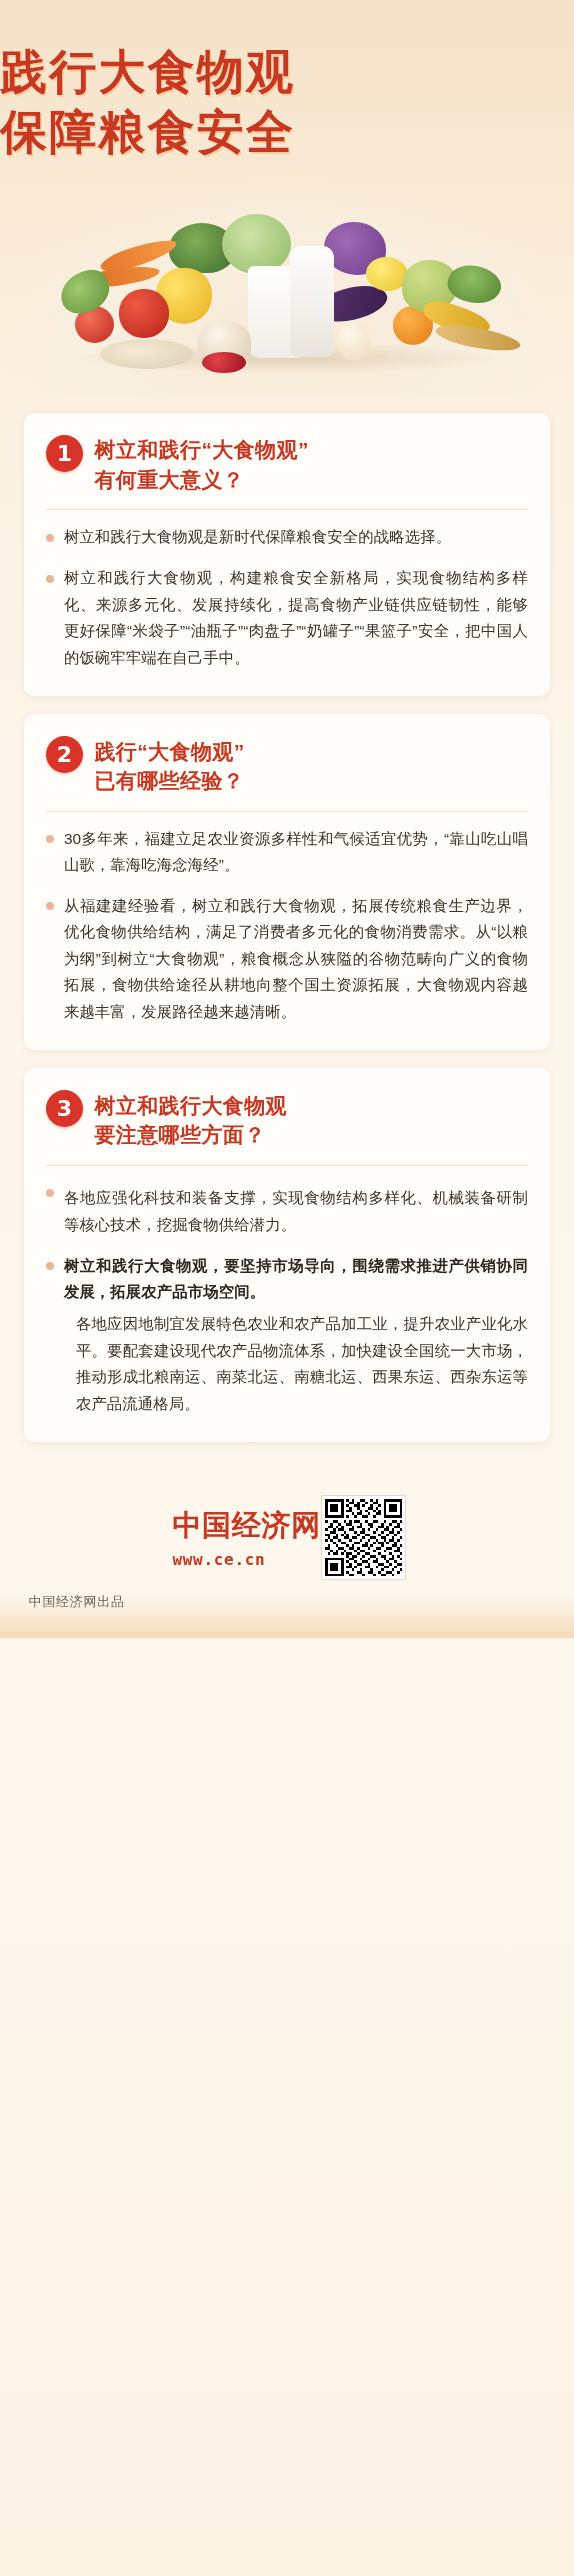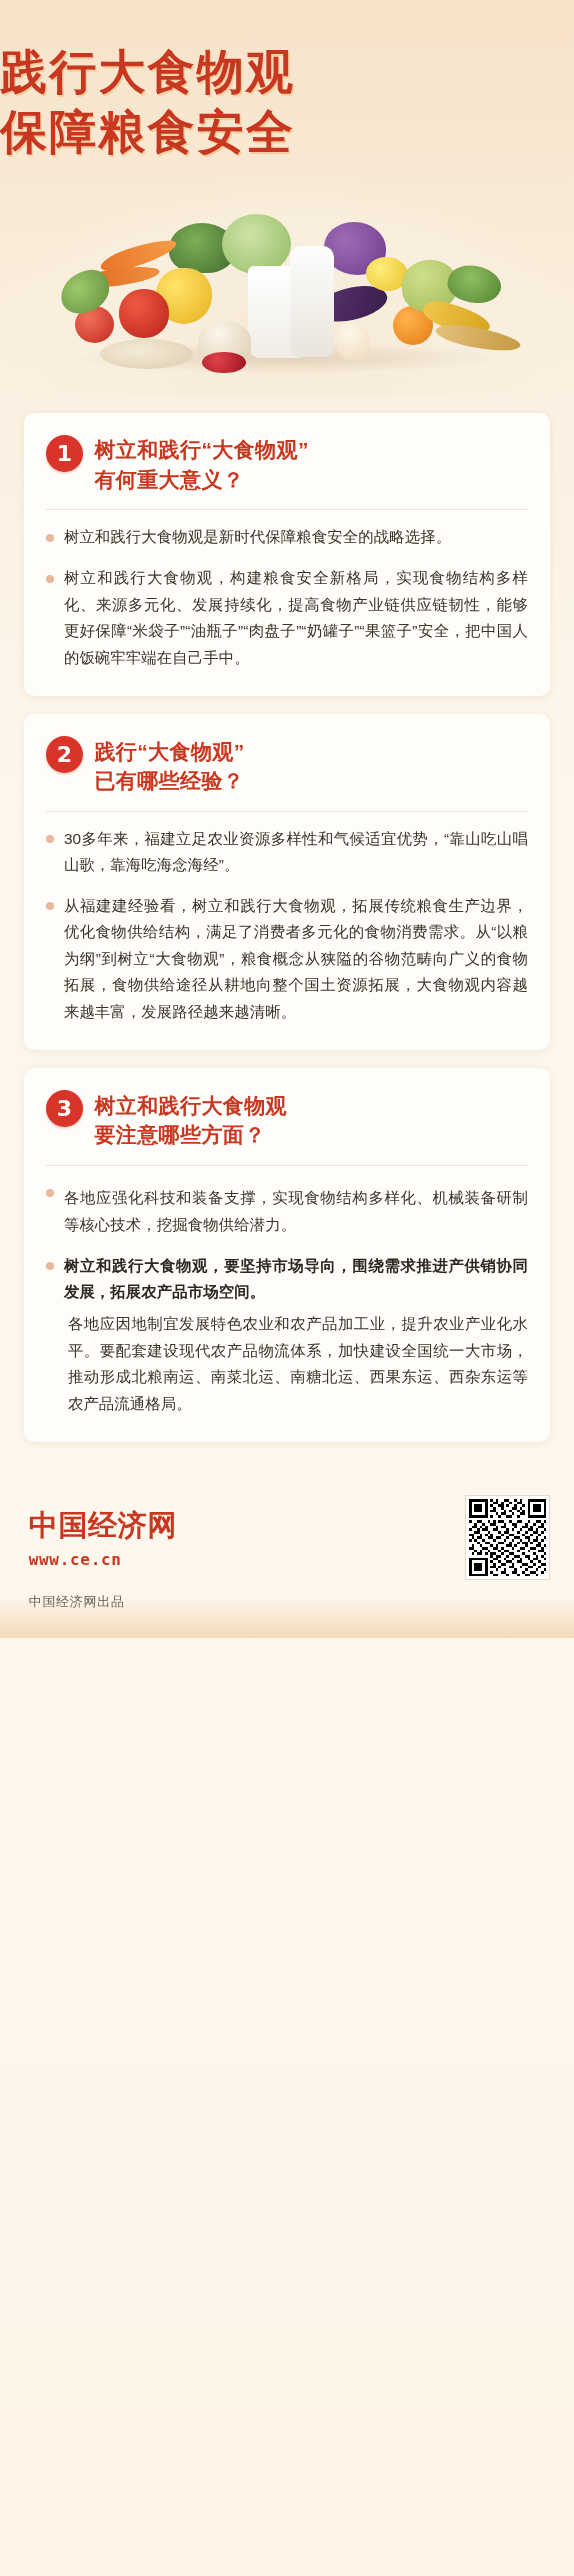--- a/index.html
+++ b/index.html
@@ -117,21 +117,21 @@
 
   
   .footer {
     margin-top: 29px;
     padding: 24.4px 24.4px 27px 24.4px;
     position: relative;
   }
   .footer-top {
     display: flex;
     align-items: center;
-    justify-content: space-between;
+    justify-content: center;
   }
   .brand { padding-left: 4.3px; }
   .brand-cn {
     font-size: 29px;
     font-weight: bold;
     color: #c8371f;
     letter-spacing: 0.7px;
     font-family: "DejaVu Serif", "Liberation Serif", serif;
   }
   .brand-url {
@@ -258,21 +258,21 @@
     <div class="bullet">
       <span class="dot"></span>
       <div>
         <div class="sub" style="margin-left:0;">各地应强化科技和装备支撑，实现食物结构多样化、机械装备研制等核心技术，挖掘食物供给潜力。</div>
       </div>
     </div>
     <div class="bullet">
       <span class="dot"></span>
       <div>
         <div class="ptext strong">树立和践行大食物观，要坚持市场导向，围绕需求推进产供销协同发展，拓展农产品市场空间。</div>
-        <div class="sub" style="margin-left:4px;">各地应因地制宜发展特色农业和农产品加工业，提升农业产业化水平。要配套建设现代农产品物流体系，加快建设全国统一大市场，推动形成北粮南运、南菜北运、南糖北运、西果东运、西杂东运等农产品流通格局。</div>
+        <div class="sub" style="margin-left:12px;">各地应因地制宜发展特色农业和农产品加工业，提升农业产业化水平。要配套建设现代农产品物流体系，加快建设全国统一大市场，推动形成北粮南运、南菜北运、南糖北运、西果东运、西杂东运等农产品流通格局。</div>
       </div>
     </div>
   </div>
 </div>
 
 <div class="footer">
   <div class="footer-top">
     <div class="brand">
       <div class="brand-cn">中国经济网</div>
       <div class="brand-url">www.ce.cn</div>

